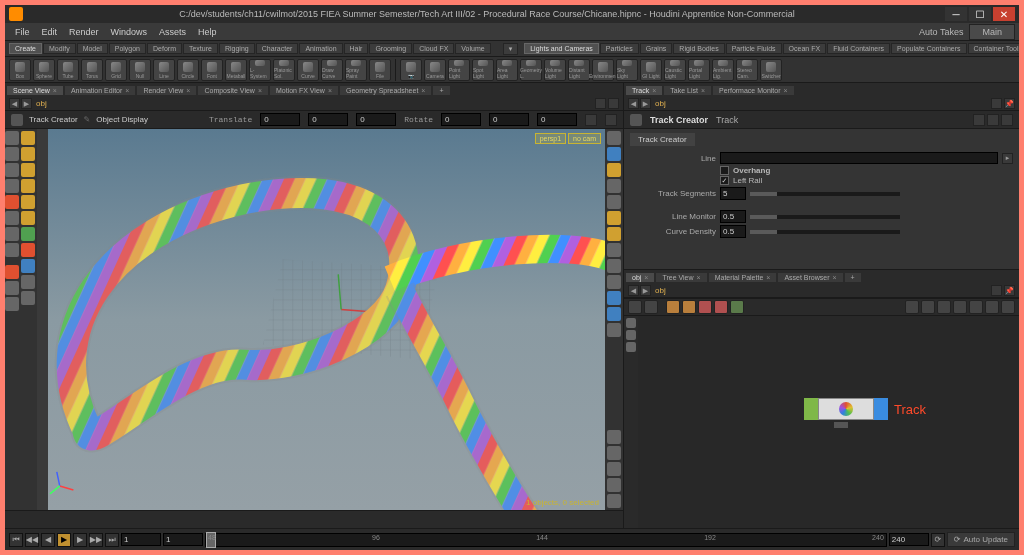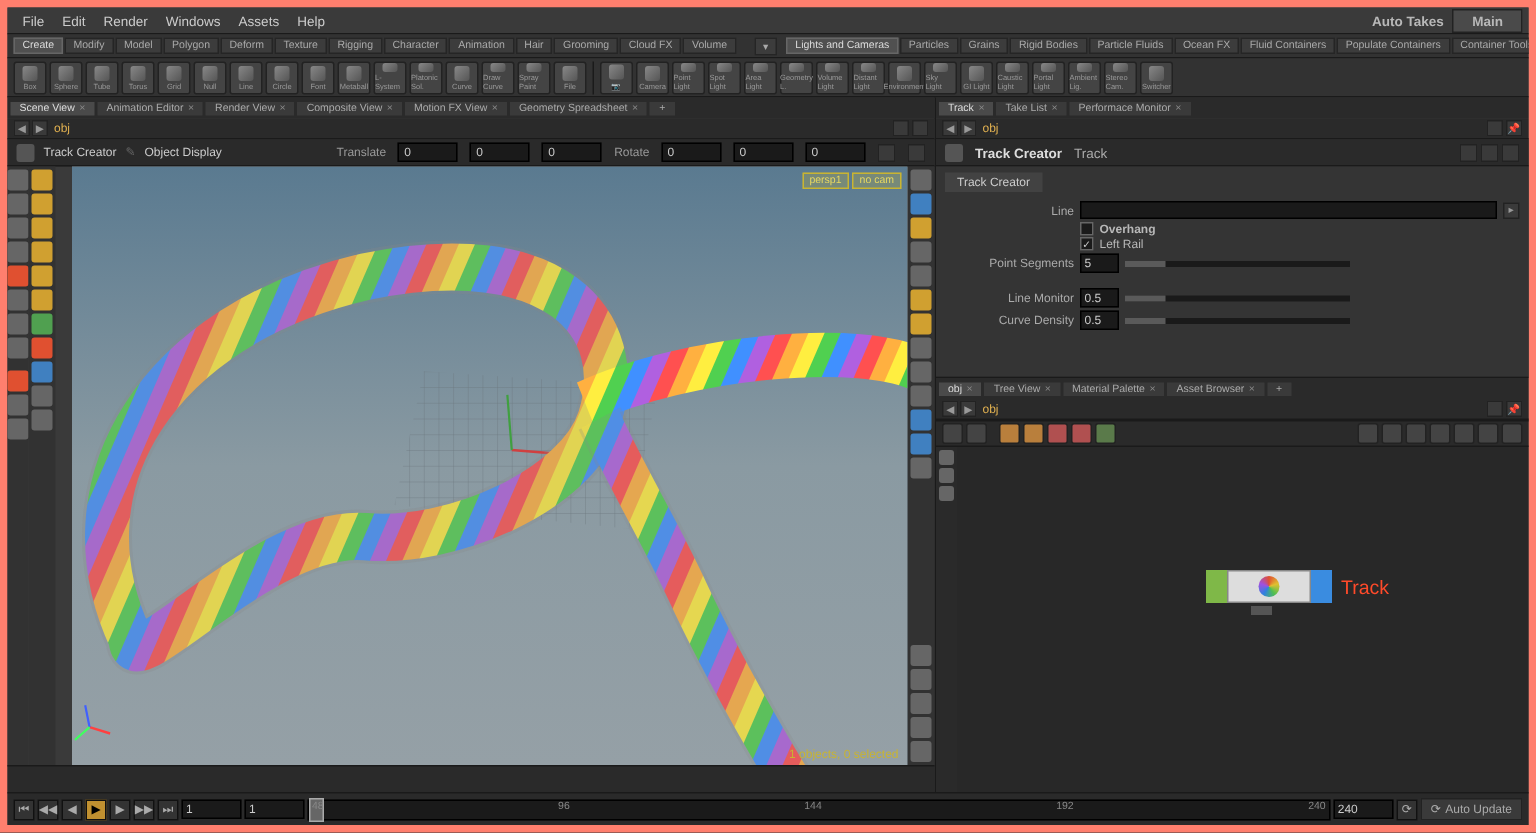--- a/index.html
+++ b/index.html
@@ -6,21 +6,21 @@
   body { width: 1024px; height: 555px; background: #ff7f6e; overflow: hidden; position: relative; }
   .window { position: absolute; inset: 5px; background: #3a3a3a; display: flex; flex-direction: column; color: #b8b8b8; font-size: 9px; }
   .titlebar { height: 18px; background: #2a2a2a; display: flex; align-items: center; padding: 0 4px; position: relative; }
   .title-icon { width: 14px; height: 14px; background: #ff8c00; border-radius: 2px; margin-right: 6px; }
   .title-text { flex: 1; text-align: center; font-size: 9px; color: #bbb; }
   .win-btns { display: flex; gap: 2px; }
   .win-btn { width: 22px; height: 14px; background: #333; color: #fff; display: flex; align-items: center; justify-content: center; font-size: 10px; cursor: pointer; }
   .win-btn.close { background: #c84030; }
   .menubar { height: 18px; background: #3a3a3a; display: flex; align-items: center; padding: 4px 4px; gap: 2px; border-bottom: 1px solid #1a1a1a; }
   .menu-item { padding: 2px 6px; font-size: 9px; color: #ccc; cursor: pointer; }
-  .menu-right { margin-left: auto; display:flex; align-items:center; gap:6px;font-weight:bold;}
+  .menu-right { margin-left: auto; display:flex; align-items:center; gap:6px;}
   .tab-main { padding: 2px 12px; background: #4a4a4a; border: 1px solid #222; font-size: 9px; }
   .shelf-row { height: 16px; background: #323232; display: flex; align-items: center; padding: 0 4px; gap: 1px; border-bottom: 1px solid #1a1a1a; overflow:hidden;}
   .shelf-tab { padding: 1px 5px; font-size: 7px; color: #aaa; background:#3c3c3c; border:1px solid #252525; white-space:nowrap; cursor:pointer;}
   .shelf-tab.active { background:#505050; color:#ddd; border:1px solid #666;}
   .shelf-icons { height: 26px; background: #323232; display: flex; align-items: center; padding: 0 4px; gap: 2px; border-bottom: 1px solid #1a1a1a; overflow:hidden;}
   .shelf-icon { width: 22px; height: 22px; background: #444; border: 1px solid #222; border-radius: 2px; display:flex; flex-direction:column; align-items:center; justify-content:flex-end; font-size:5px; color:#999; cursor:pointer; padding-bottom:1px;}
   .shelf-icon::before { content:""; width:10px; height:10px; background:linear-gradient(135deg,#888,#555); border-radius:2px; margin-bottom:1px;}
   .shelf-sep { width:1px; height:22px; background:#1a1a1a; margin:0 2px;}
   .main-area { flex: 1; display: flex; min-height: 0; }
   .left-panel { flex: 1; display: flex; flex-direction: column; min-width: 0; border-right: 1px solid #1a1a1a; }
@@ -31,21 +31,21 @@
   .pane-tab .x { margin-left:3px; color:#888;}
   .path-bar { height: 14px; background: #2a2a2a; display: flex; align-items: center; padding: 0 4px; gap: 4px; font-size: 8px; border-bottom: 1px solid #1a1a1a;}
   .path-nav { display:flex; gap:1px;}
   .path-btn { width:11px; height:11px; background:#3a3a3a; border:1px solid #222; color:#999; display:flex; align-items:center; justify-content:center; font-size:7px; cursor:pointer;}
   .path-text { color:#e0b050;}
   .header-bar { height: 18px; background: #2a2a2a; display: flex; align-items: center; padding: 0 6px; gap: 10px; font-size: 8px; border-bottom: 1px solid #1a1a1a;}
   .header-left { display:flex; align-items:center; gap:6px;}
   .header-left .ico { width:12px; height:12px; background:#555; border-radius:2px;}
   .header-btn { color:#ccc; cursor:pointer;}
   .header-right { margin-left:auto; display:flex; align-items:center; gap:8px;}
-  .xform-label { color:#999;}
+  .xform-label { color:#999;font-family:Liberation Mono, monospace;}
   .xform-val { width:40px; padding:1px 3px; background:#1a1a1a; border:1px solid #000; color:#ccc;}
   .tiny-ico { width:12px; height:12px; background:#3a3a3a; border:1px solid #222; cursor:pointer;}
   .viewport-wrap { flex: 1; display: flex; position: relative; min-height:0;}
   .tool-strip { width: 18px; background: #323232; display: flex; flex-direction: column; gap: 2px; padding: 2px 0; align-items:center;}
   .tool-strip.narrow { width:14px;}
   .tool-btn { width: 14px; height: 14px; border-radius: 2px; cursor: pointer; background:#444;}
   .tool-btn.c1{background:#e05030;} .tool-btn.c2{background:#d0a030;} .tool-btn.c3{background:#4080c0;}
   .tool-btn.c4{background:#50a050;} .tool-btn.c6{background:#666;}
   .viewport { flex: 1; position: relative; background: #7a8a94; overflow: hidden; margin-left: 11px;}
   .viewport svg { position:absolute; inset:0; width:100%; height:100%;}
@@ -94,20 +94,29 @@
   .tl-scrub{position:absolute;left:0;top:-2px;bottom:-2px;width:10px;background:#666;border:1px solid #aaa;}
   .tl-ticks{position:absolute;inset:0;display:flex;justify-content:space-between;align-items:flex-start;font-size:7px;color:#888;padding:0 2px;}
   .status-btn{padding:2px 6px;background:#3a3a3a;border:1px solid #222;color:#aaa;font-size:8px;cursor:pointer;display:flex;align-items:center;gap:3px;}
   .right-tool{margin-left:auto;display:flex;gap:2px;}
 </style>
 </head>
 <body>
 
 <div class="window">
 
+  <div class="titlebar">
+    <div class="title-icon"></div>
+    <div class="title-text">C:/dev/students/ch11/cwilmot/2015 FIEA Summer Semester/Tech Art III/02 - Procedural Race Course/Chicane.hipnc - Houdini Apprentice Non-Commercial</div>
+    <div class="win-btns">
+      <div class="win-btn">─</div>
+      <div class="win-btn">☐</div>
+      <div class="win-btn close">✕</div>
+    </div>
+  </div>
 
   <div class="menubar">
     <div id="menu-items"><span class="menu-item">File</span><span class="menu-item">Edit</span><span class="menu-item">Render</span><span class="menu-item">Windows</span><span class="menu-item">Assets</span><span class="menu-item">Help</span></div>
     <div class="menu-right">
       <span>Auto Takes</span>
       <span class="tab-main">Main</span>
     </div>
   </div>
 
   <div class="shelf-row">
@@ -360,21 +369,21 @@
           </div>
           <div class="chk-row">
               <div class="chk"></div>
               <b>Overhang</b>
             </div>
           <div class="chk-row">
               <div class="chk">✓</div>
               <span>Left Rail</span>
             </div>
           <div class="param-row">
-            <div class="param-label">Point Segments</div>
+            <div class="param-label">Track Segments</div>
             <div class="param-input">5</div>
             <div class="param-slider"></div>
           </div>
           <div style="height:6px"></div>
           <div class="param-row">
             <div class="param-label">Line Monitor</div>
             <div class="param-input">0.5</div>
             <div class="param-slider"></div>
           </div>
           <div class="param-row">

